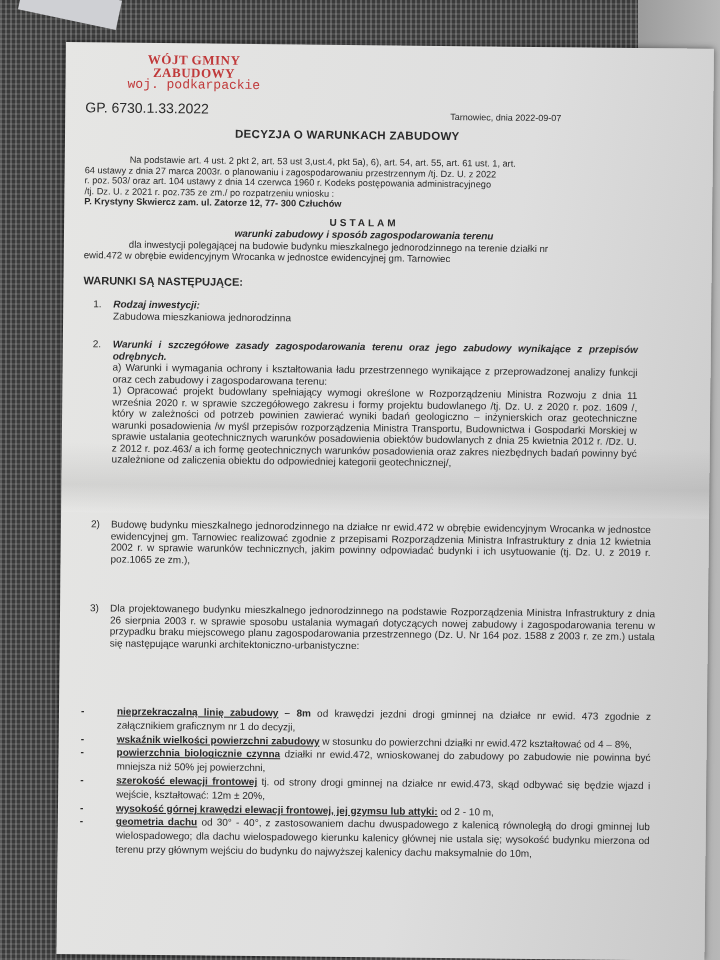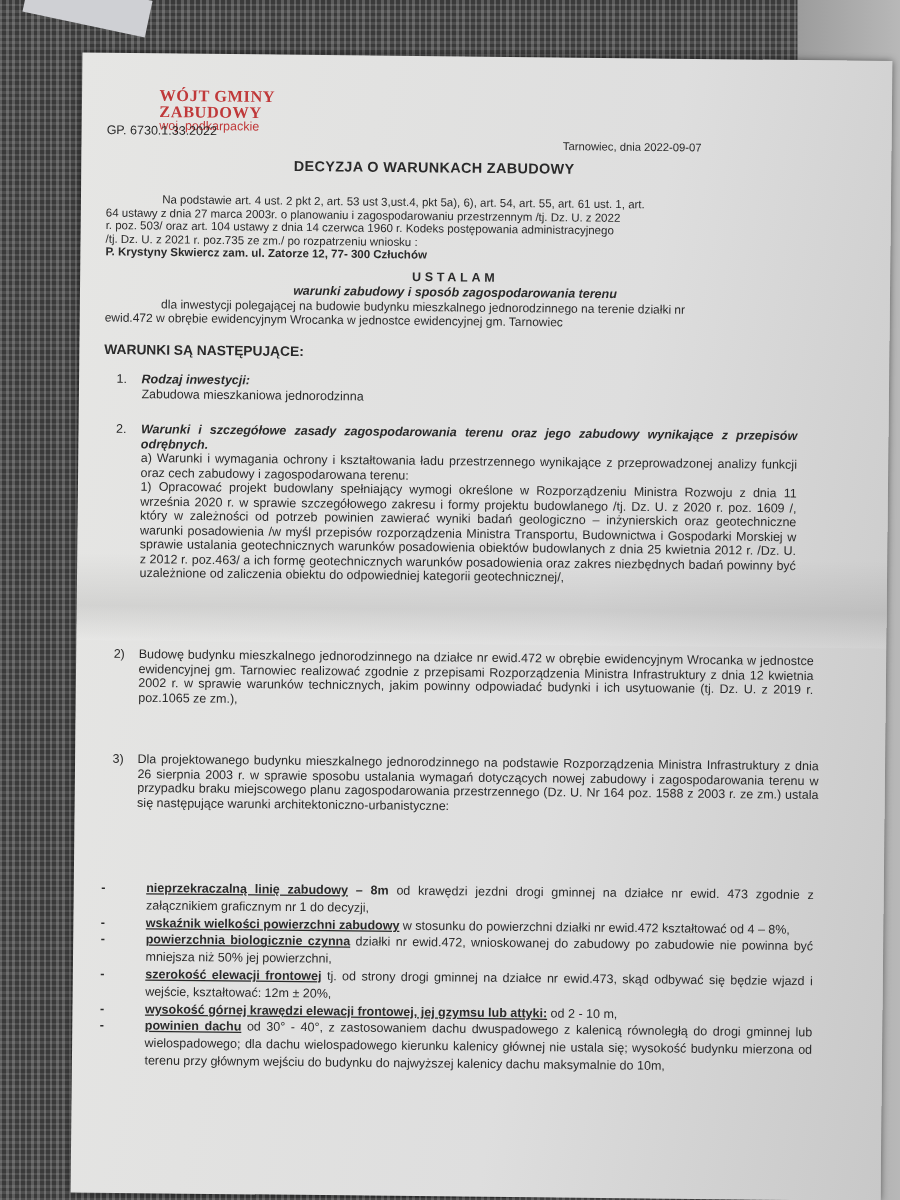--- a/index.html
+++ b/index.html
@@ -28,24 +28,24 @@
     background: linear-gradient(100deg, #e6e6e4 0%, #dedede 60%, #c8c8c8 100%);
     transform: rotate(0.6deg);
     transform-origin: top left;
     box-shadow: 0 0 6px rgba(0,0,0,0.5);
   }
   .paper-fold {
     position: absolute; left: 0; top: 400px; width: 100%; height: 70px;
     background: linear-gradient(180deg, rgba(0,0,0,0) 0%, rgba(0,0,0,0.08) 60%, rgba(255,255,255,0.08) 100%);
   }
   .content { position: absolute; left: 0; top: 0; width: 100%; height: 100%; color: #2a2a2a; }
-  .header-logo { position: absolute; left: 62px; top: 27px; text-align: left; }
+  .header-logo { position: absolute; left: 62px; top: 10px; text-align: center; }
   .logo-line { font-family: "Liberation Serif", serif; color: #c0393a; font-weight: bold; font-size: 13px; line-height: 13px; letter-spacing: 0.5px; }
-  .logo-sub { font-family: Liberation Sans, sans-serif; color: #c0393a; font-size: 10px; line-height: 11px; }
-  .ref { position: absolute; left: 20px; top: 57px; font-size: 10px; }
+  .logo-sub { font-family: Liberation Mono, monospace; color: #c0393a; font-size: 13px; line-height: 11px; }
+  .ref { position: absolute; left: 20px; top: 57px; font-size: 14px; }
   .date { position: absolute; left: 385px; top: 66px; font-size: 9px; }
   .title { position: absolute; left: 170px; top: 84px; font-size: 11.5px; font-weight: bold; letter-spacing: 0.3px; }
   .intro { position: absolute; left: 20px; top: 112px; width: 545px; font-size: 9.2px; line-height: 10.5px; text-align: justify; }
   .intro .indent { padding-left: 45px; }
   .applicant { font-weight: bold; }
   .ustalam { position: absolute; left: 0; width: 600px; top: 172px; text-align: center; font-weight: bold; font-size: 10px; letter-spacing: 3px; }
   .subhead { position: absolute; left: 0; width: 600px; top: 184px; text-align: center; font-weight: bold; font-style: italic; font-size: 10px; }
   .investment { position: absolute; left: 20px; top: 196px; width: 555px; font-size: 9.6px; line-height: 11px; }
   .investment .indent { padding-left: 45px; }
   .conditions-head { position: absolute; left: 20px; top: 232px; font-weight: bold; font-size: 11px; }
@@ -134,17 +134,17 @@
       <div class="bullet">
         <span class="dot">-</span>
         <span class="ul">szerokość elewacji frontowej</span><span> tj. od strony drogi gminnej na działce nr ewid.473, skąd odbywać się będzie wjazd i wejście, kształtować: 12m ± 20%,</span>
       </div>
       <div class="bullet">
         <span class="dot">-</span>
         <span class="ul">wysokość górnej krawędzi elewacji frontowej, jej gzymsu lub attyki:</span><span> od 2 - 10 m,</span>
       </div>
       <div class="bullet">
         <span class="dot">-</span>
-        <span class="ul">powinien dachu</span><span> od 30° - 40°, z zastosowaniem dachu dwuspadowego z kalenicą równoległą do drogi gminnej lub wielospadowego; dla dachu wielospadowego kierunku kalenicy głównej nie ustala się; wysokość budynku mierzona od terenu przy głównym wejściu do budynku do najwyższej kalenicy dachu maksymalnie do 10m,</span>
+        <span class="ul">geometria dachu</span><span> od 30° - 40°, z zastosowaniem dachu dwuspadowego z kalenicą równoległą do drogi gminnej lub wielospadowego; dla dachu wielospadowego kierunku kalenicy głównej nie ustala się; wysokość budynku mierzona od terenu przy głównym wejściu do budynku do najwyższej kalenicy dachu maksymalnie do 10m,</span>
       </div>
     </div>
   </div>
 </div>
 
 </body></html>

